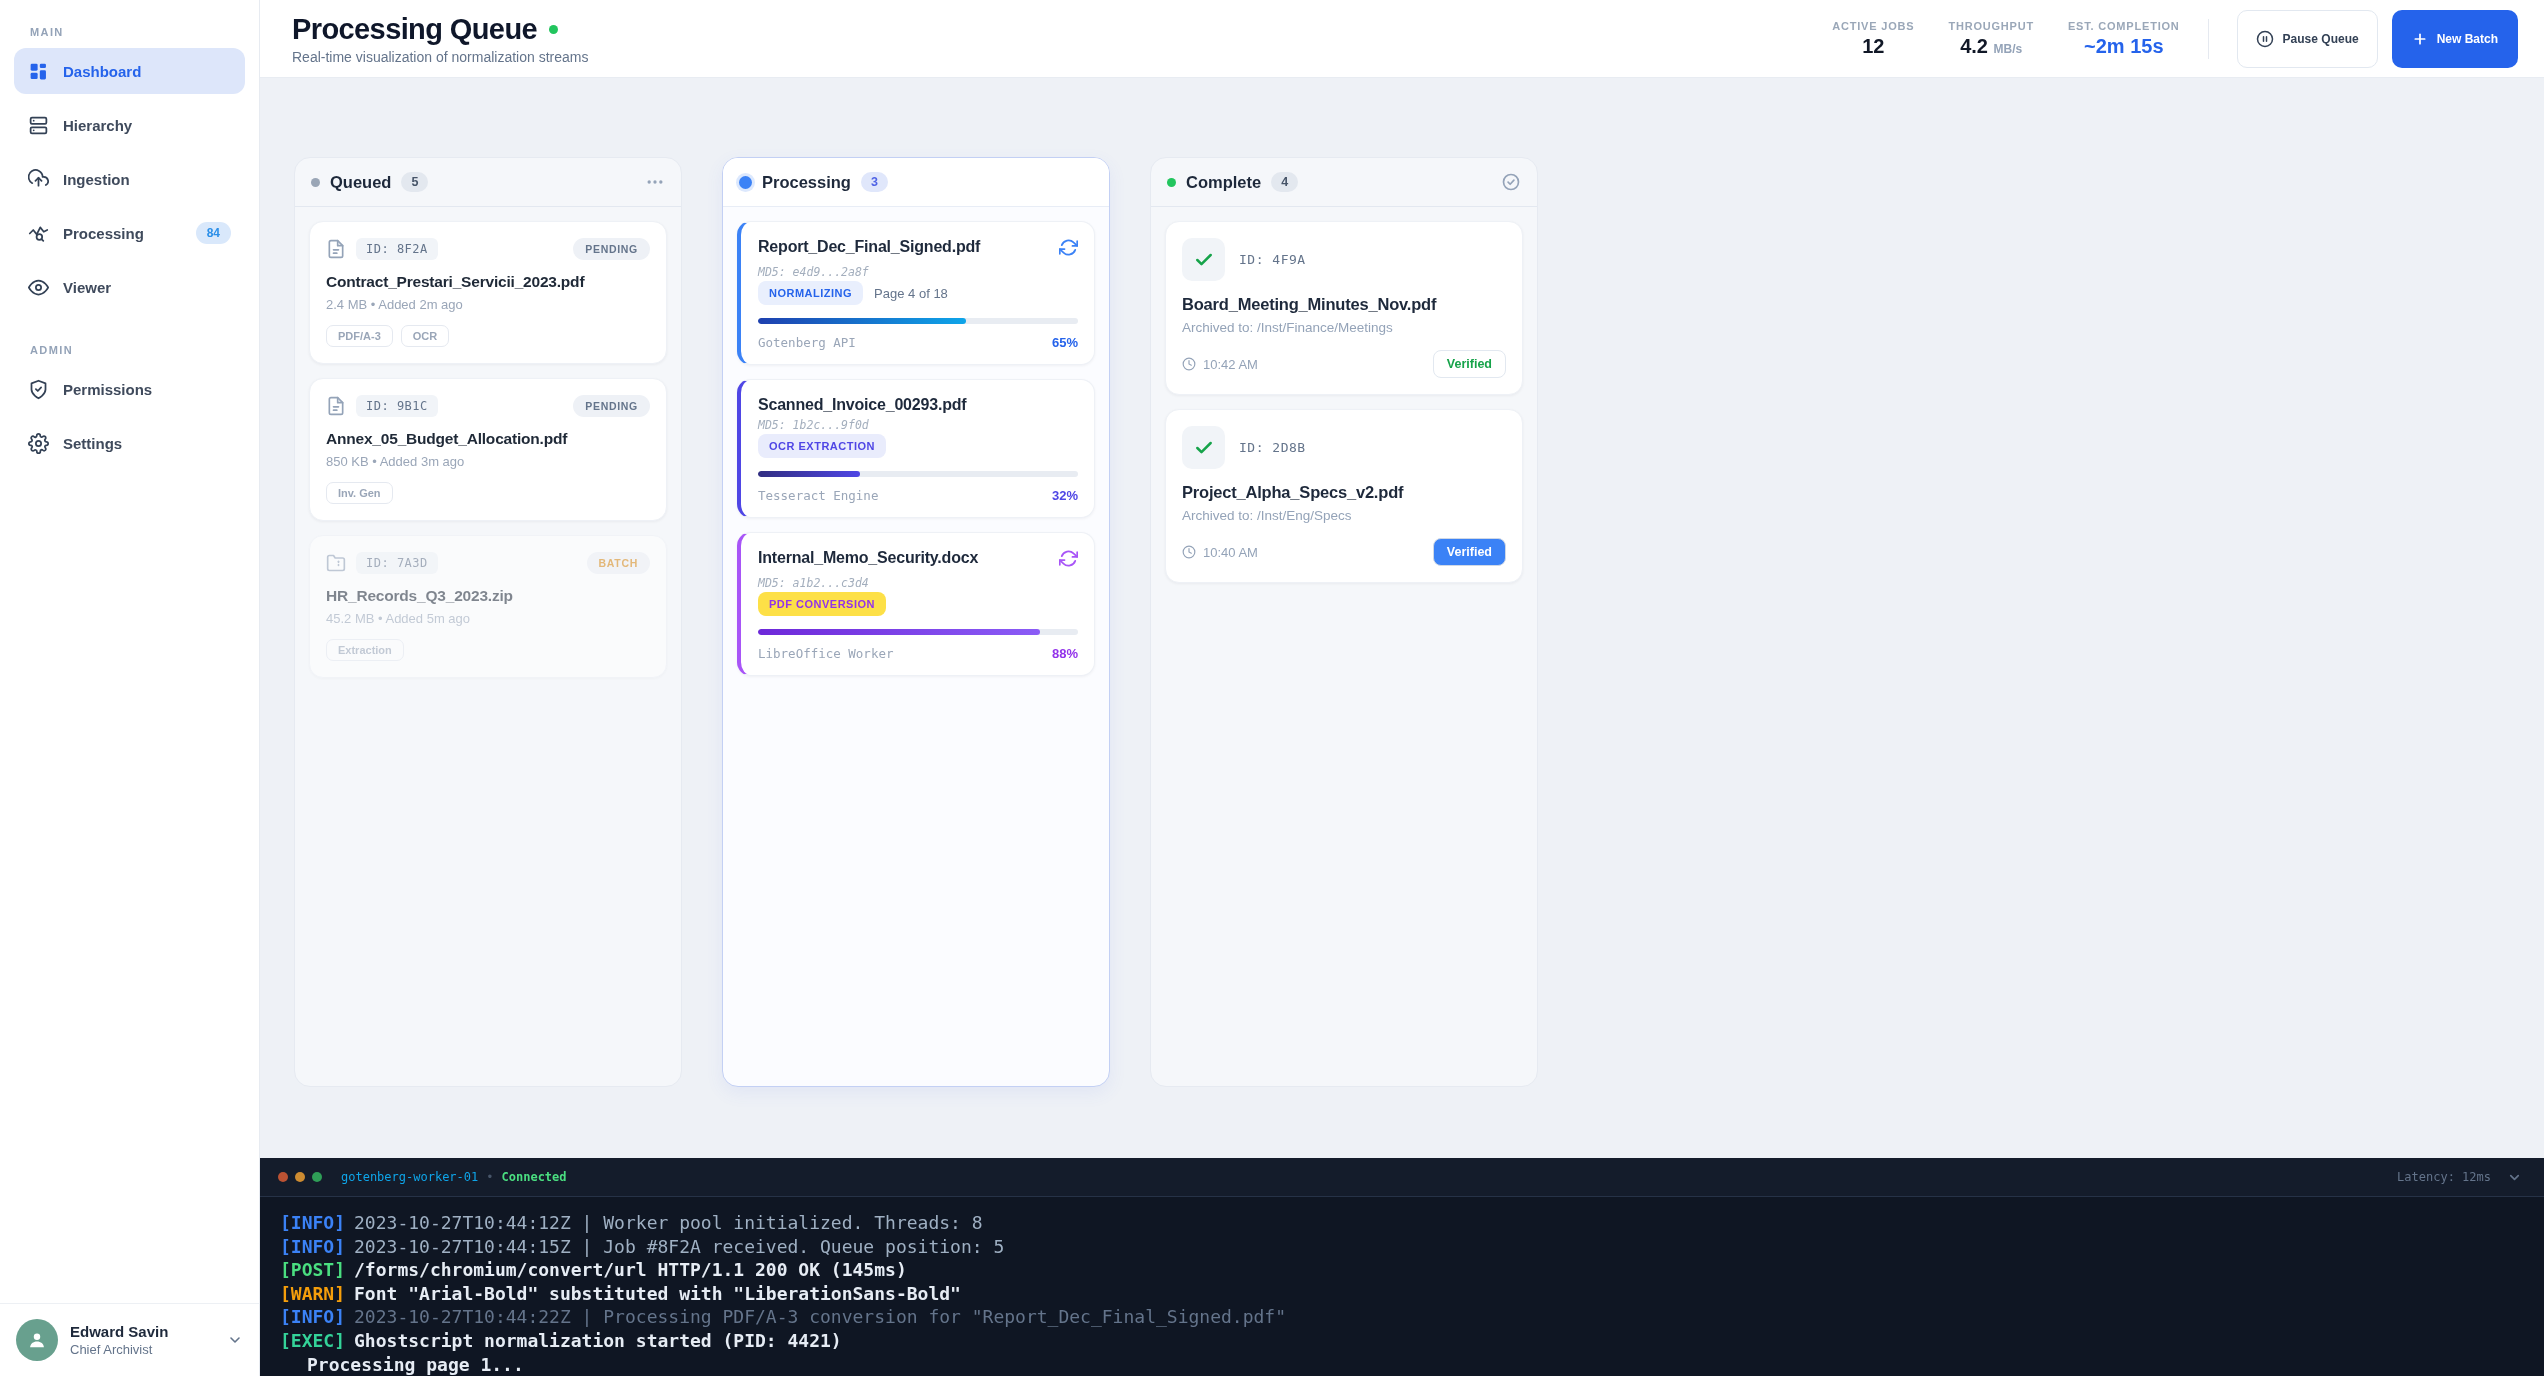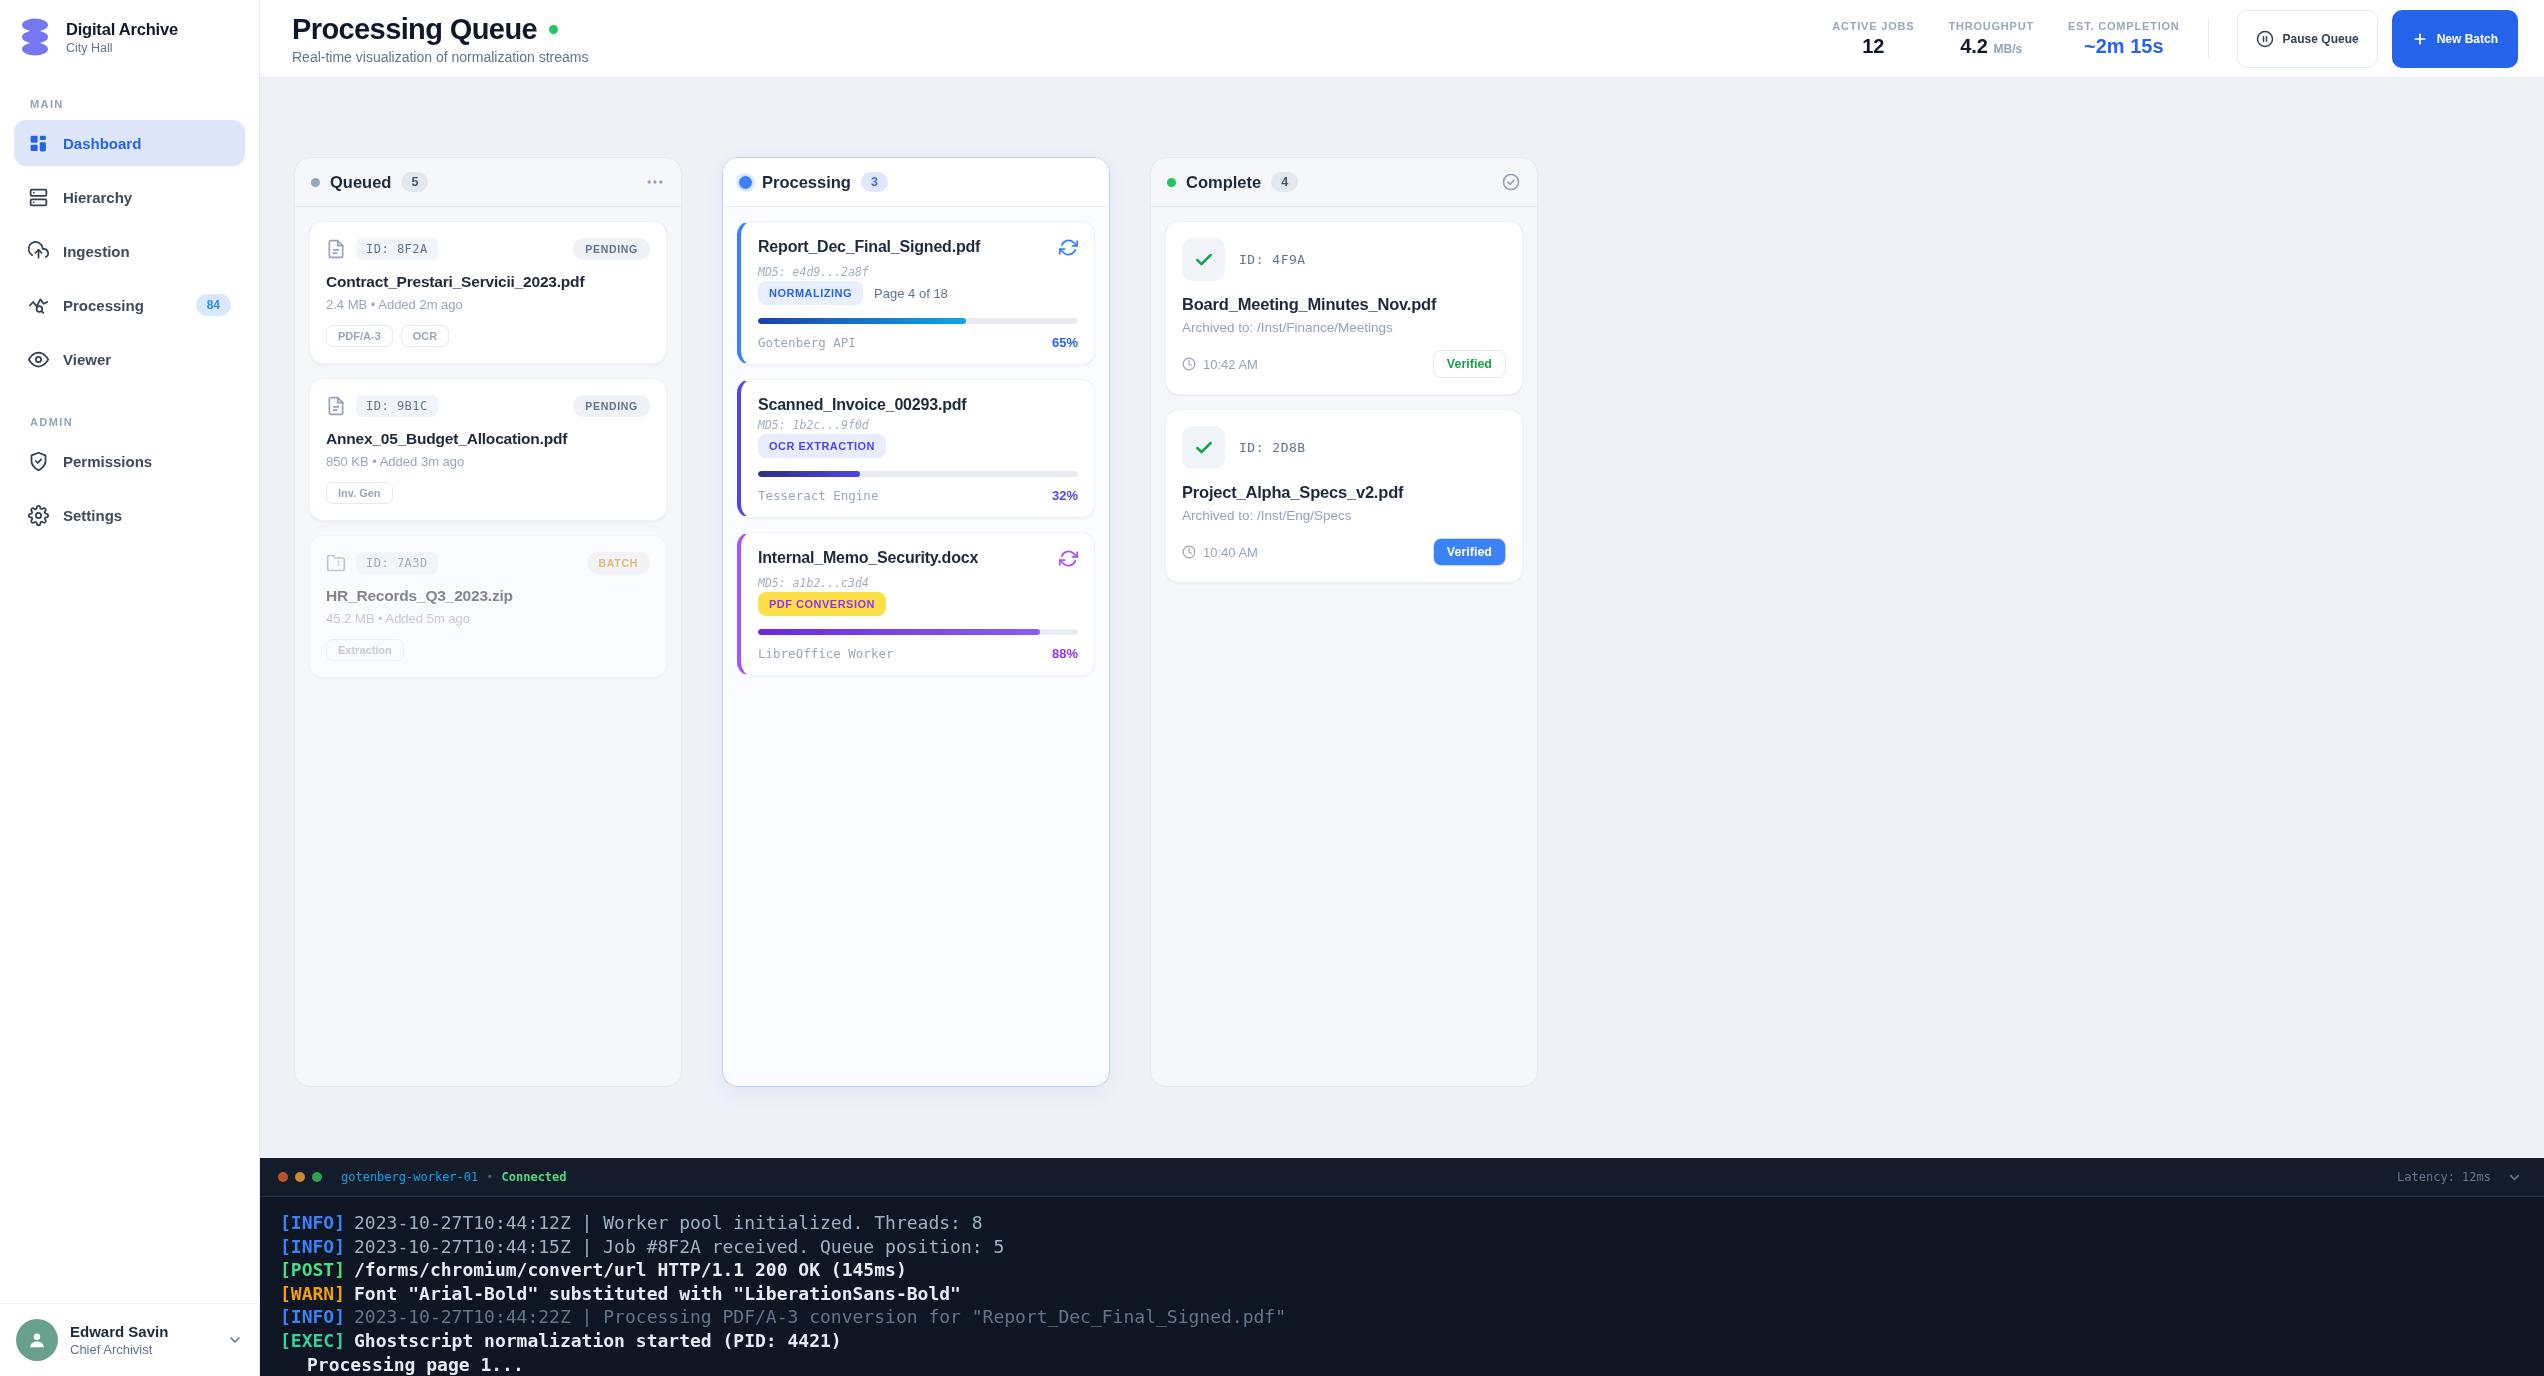--- a/index.html
+++ b/index.html
@@ -130,35 +130,20 @@
   .bright .ttext { color:#e6ecf4; font-weight:700; }
   .dim .ttext { color:#64748b; }
   .plain .ttext { color:#e6ecf4; font-weight:700; margin-left:18px; }
 </style>
 </head>
 <body>
 
 <div class="app">
 
   <aside class="sidebar">
-    <div class="brand">
-      <div class="brand-logo">
-        <svg width="34" height="40" viewBox="0 0 34 40">
-            <g fill="#7678f2">
-              <ellipse cx="17" cy="8" rx="13" ry="6.5"></ellipse>
-              <ellipse cx="17" cy="20" rx="13" ry="6.5"></ellipse>
-              <ellipse cx="17" cy="32" rx="13" ry="6.5"></ellipse>
-            </g>
-          </svg>
-      </div>
-      <div>
-        <div class="brand-title">Digital Archive</div>
-        <div class="brand-sub">City Hall</div>
-      </div>
-    </div>
 
     <nav class="nav">
       <div class="nav-label">MAIN</div>
 
       <div class="nav-item active">
         <svg viewBox="0 0 24 24">
             <g class="icon-fill">
               <rect x="3" y="3" width="8" height="8" rx="1.5"></rect>
               <rect x="13.5" y="3" width="7" height="5" rx="1.5"></rect>
               <rect x="13.5" y="10.5" width="7" height="10.5" rx="1.5"></rect>

